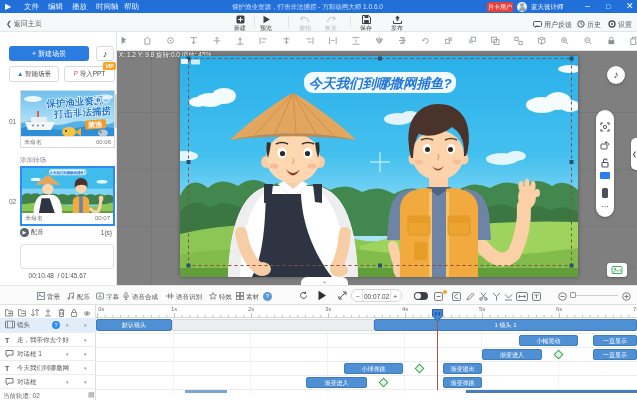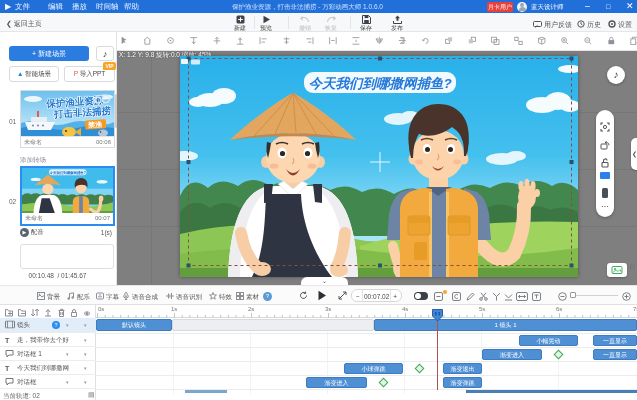--- a/index.html
+++ b/index.html
@@ -55,21 +55,21 @@
 .clipg{background:#eceef1;border:1px solid #d6d9dd;}
 .dia{position:absolute;width:7px;height:7px;background:#e2f4e5;border:1.5px solid #41a85a;transform:rotate(45deg);}
 .tgrid{position:absolute;top:13px;width:1px;height:76px;background:#f2f3f5;}
 </style>
 </head>
 <body>
 <div id="app">
 
 <div class="abs" id="titlebar">
   <div style="position:absolute;left:5px;top:2px;color:#fff;font-size:8px;">▶</div>
-  <div class="menu" style="left:15px;">文件</div>
+  <div class="menu" style="left:24px;">文件</div>
   <div class="menu" style="left:48px;">编辑</div>
   <div class="menu" style="left:72px;">播放</div>
   <div class="menu" style="left:96px;">时间轴</div>
   <div class="menu" style="left:124px;">帮助</div>
   <div class="title">保护渔业资源，打击非法捕捞 - 万彩动画大师 1.0.6.0</div>
   <div id="badge">月卡用户</div>
   <div id="avatar"></div>
   <div style="position:absolute;left:531px;top:3px;font-size:6.5px;color:#fff;">蓝天设计师</div>
   <div class="wctl" style="left:585px;">–</div>
   <div class="wctl" style="left:606px;font-size:7px;">□</div>

